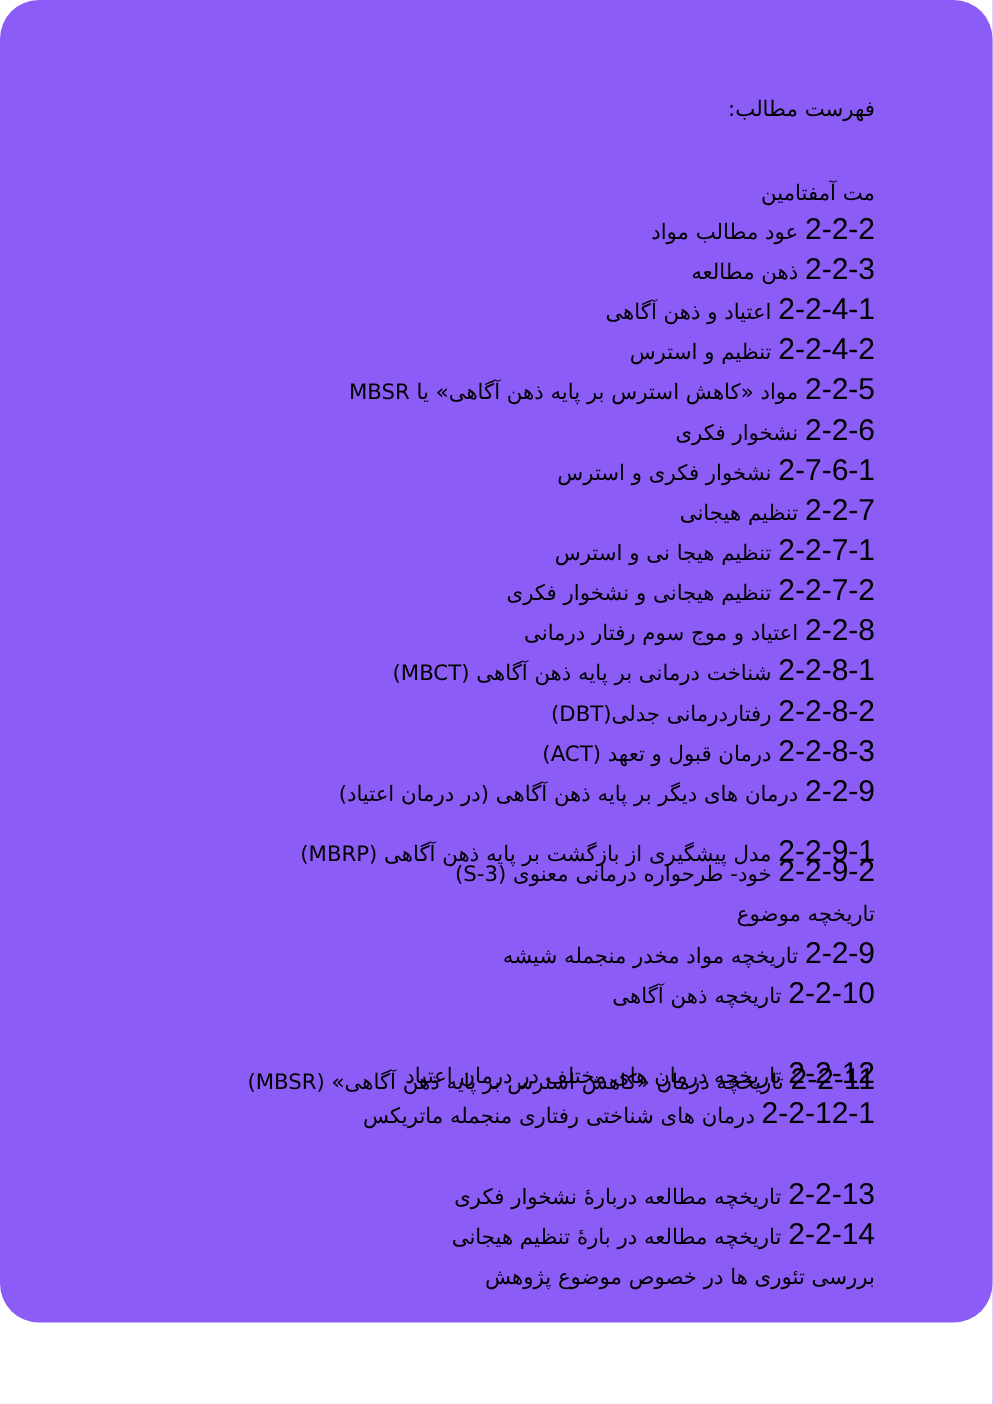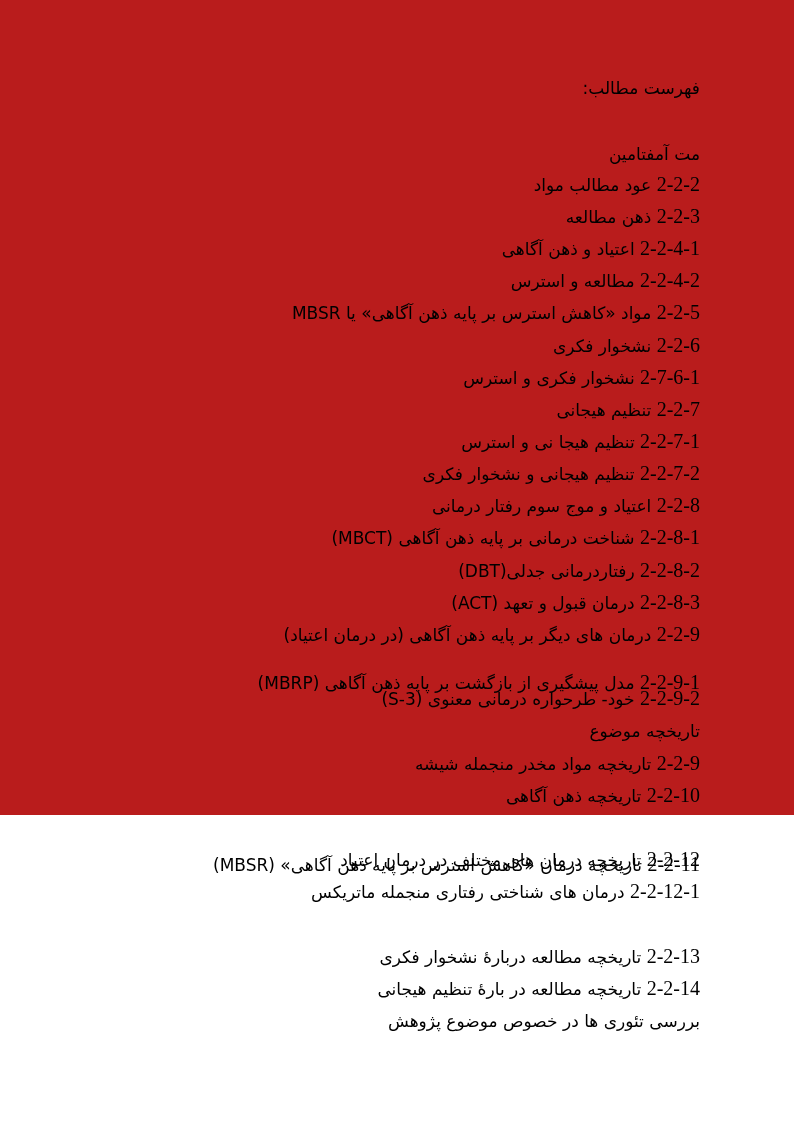--- a/index.html
+++ b/index.html
@@ -12,53 +12,54 @@
       height: 1123px;
       position: relative;
       overflow: hidden;
       font-family: "Liberation Serif", "DejaVu Serif", serif;
       color: #000000;
     }
     .page {
       position: absolute;
       left: 0; top: 0;
       width: 794px;
-      height: 815px;
-      background: #b91c1c;
+      height: 1058px;
+      background: #8b5cf6;
+      border-radius: 31px;
     }
     .line {
       position: absolute;
       right: 94px;
       direction: rtl;
       unicode-bidi: plaintext;
       text-align: right;
       white-space: nowrap;
       font-size: 17px;
       line-height: 22px;
       font-family: "DejaVu Sans", "Liberation Sans", sans-serif;
     }
     .line .num {
-      font-family: Liberation Serif, serif;
-      font-size: 20px;
+      font-family: Liberation Sans, sans-serif;
+      font-size: 24px;
     }
     .title {
       font-size: 17px;
     }
   </style>
 </head>
 <body>
 
 <div class="page">
   <div class="line title" style="top:77px">فهرست مطالب:</div>
 
   <div class="line" style="top:142px"><span class="num"></span> <span>مت آمفتامین</span></div>
   <div class="line" style="top:173px"><span class="num">2-2-2</span> <span>عود مطالب مواد</span></div>
   <div class="line" style="top:205px"><span class="num">2-2-3</span> <span>ذهن مطالعه</span></div>
   <div class="line" style="top:237px"><span class="num">2-2-4-1</span> <span>اعتیاد و ذهن آگاهی</span></div>
-  <div class="line" style="top:269px"><span class="num">2-2-4-2</span> <span>مطالعه و استرس</span></div>
+  <div class="line" style="top:269px"><span class="num">2-2-4-2</span> <span>تنظیم و استرس</span></div>
   <div class="line" style="top:301px"><span class="num">2-2-5</span> <span> مواد «کاهش استرس بر پایه ذهن آگاهی» یا MBSR</span></div>
   <div class="line" style="top:334px"><span class="num">2-2-6</span> <span> نشخوار فکری</span></div>
   <div class="line" style="top:366px"><span class="num">2-7-6-1</span> <span>نشخوار فکری و استرس</span></div>
   <div class="line" style="top:398px"><span class="num">2-2-7</span> <span>تنظیم هیجانی</span></div>
   <div class="line" style="top:430px"><span class="num">2-2-7-1</span> <span>تنظیم هیجا نی و استرس</span></div>
   <div class="line" style="top:462px"><span class="num">2-2-7-2</span> <span> تنظیم هیجانی و نشخوار فکری</span></div>
   <div class="line" style="top:494px"><span class="num">2-2-8</span> <span> اعتیاد و موج سوم رفتار درمانی</span></div>
   <div class="line" style="top:526px"><span class="num">2-2-8-1</span> <span>شناخت درمانی بر پایه ذهن آگاهی (MBCT)</span></div>
   <div class="line" style="top:559px"><span class="num">2-2-8-2</span> <span> رفتاردرمانی جدلی(DBT)</span></div>
   <div class="line" style="top:591px"><span class="num">2-2-8-3</span> <span>درمان قبول و تعهد (ACT)</span></div>

